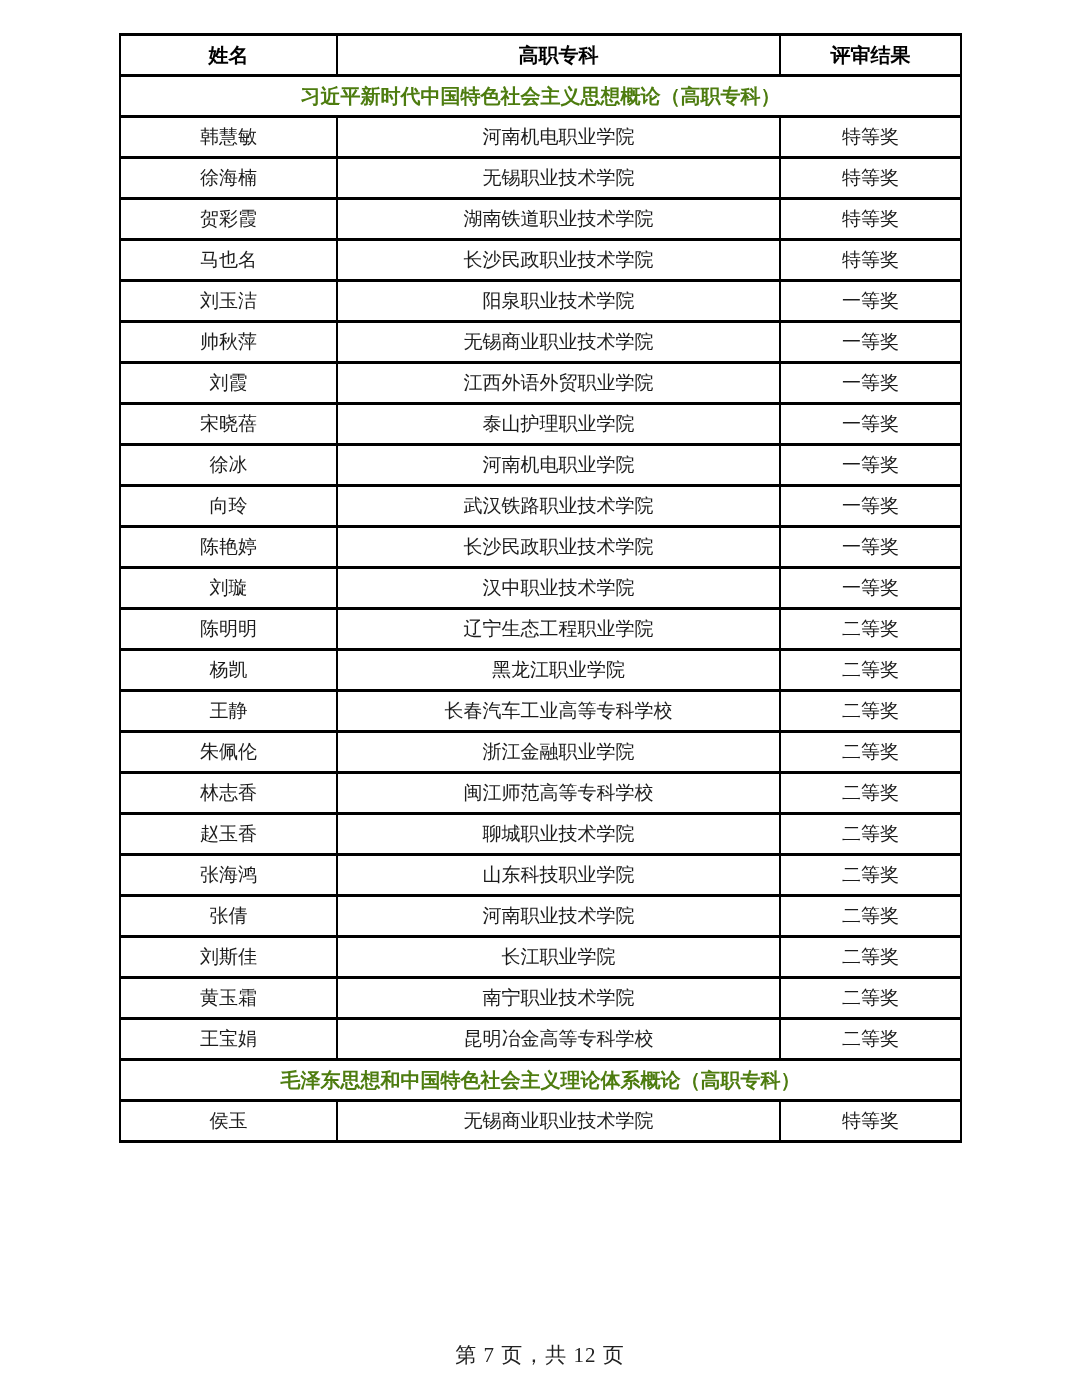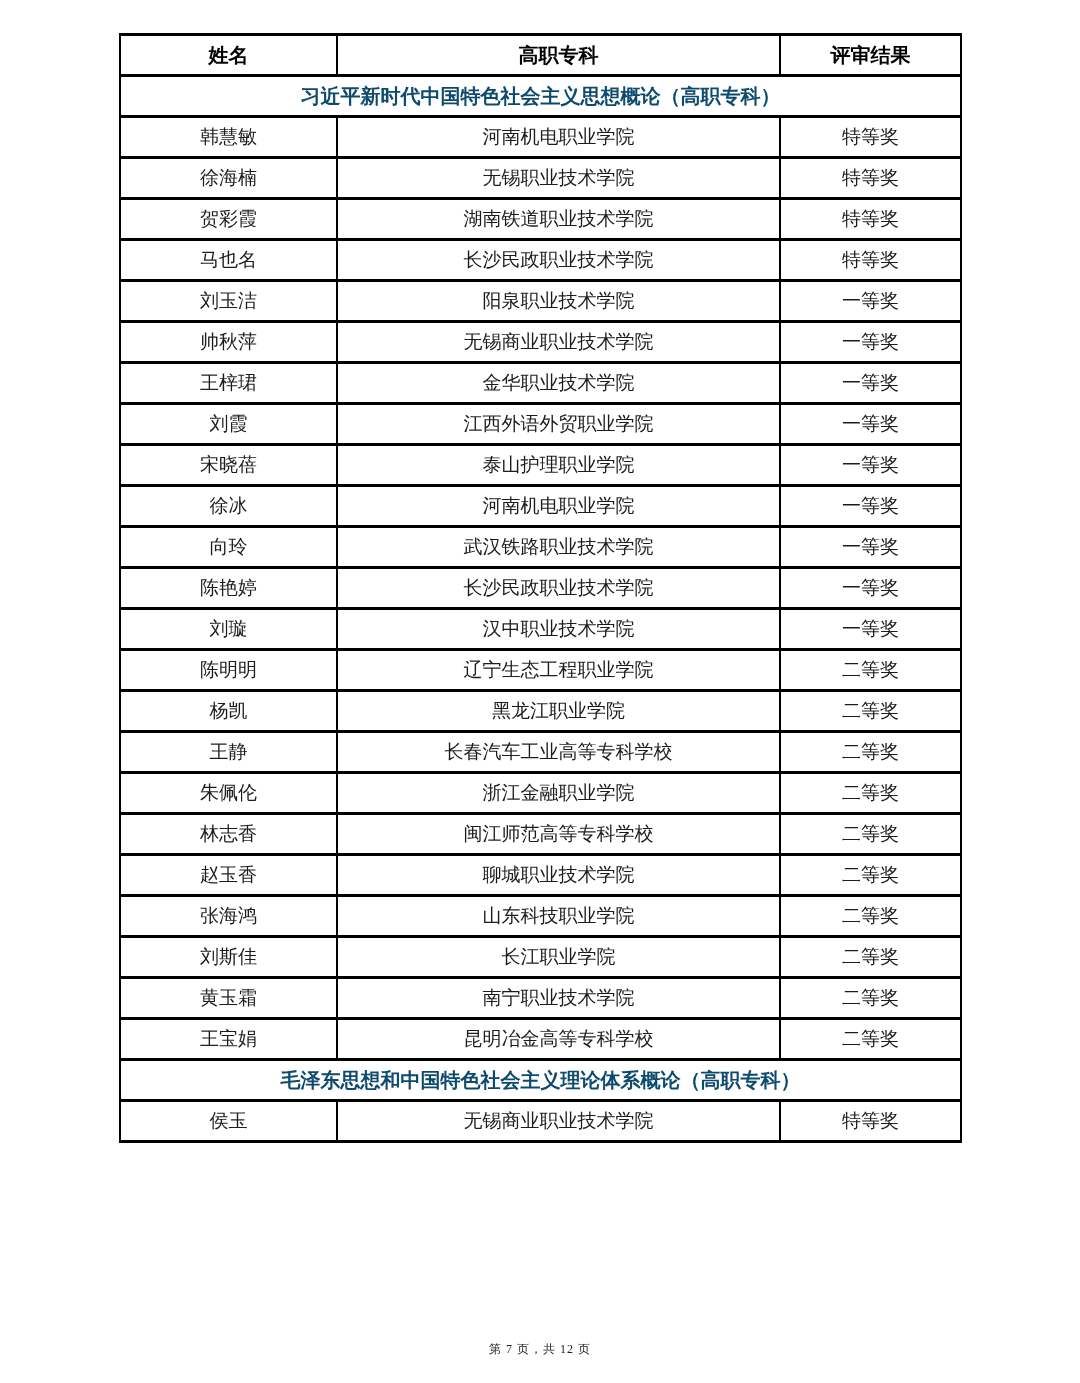--- a/index.html
+++ b/index.html
@@ -34,33 +34,33 @@
   table.awards th {
     font-family: "Liberation Sans", "DejaVu Sans", sans-serif;
     font-weight: bold;
     font-size: 20px;
     color: #000;
   }
   td.section-cell {
     font-family: "Liberation Sans", "DejaVu Sans", sans-serif;
     font-weight: bold;
     font-size: 20px;
-    color: #0c4a6e;
+    color: #4d7c0f;
   }
   td.data-cell {
     font-size: 19px;
     color: #1c1c1c;
     font-weight: normal;
   }
   .footer {
     position: absolute;
     left: 0; top: 1341px;
     width: 100%;
     text-align: center;
-    font-size: 12px;
+    font-size: 21px;
     color: #222;
     letter-spacing: 1px;
   }
 </style>
 </head>
 <body>
 
 <div class="page">
 
   <table class="awards">
@@ -104,25 +104,20 @@
           <td class="data-cell">刘玉洁</td>
           <td class="data-cell">阳泉职业技术学院</td>
           <td class="data-cell">一等奖</td>
         </tr>
         <tr>
           <td class="data-cell">帅秋萍</td>
           <td class="data-cell">无锡商业职业技术学院</td>
           <td class="data-cell">一等奖</td>
         </tr>
         <tr>
-          <td class="data-cell">王梓珺</td>
-          <td class="data-cell">金华职业技术学院</td>
-          <td class="data-cell">一等奖</td>
-        </tr>
-        <tr>
           <td class="data-cell">刘霞</td>
           <td class="data-cell">江西外语外贸职业学院</td>
           <td class="data-cell">一等奖</td>
         </tr>
         <tr>
           <td class="data-cell">宋晓蓓</td>
           <td class="data-cell">泰山护理职业学院</td>
           <td class="data-cell">一等奖</td>
         </tr>
         <tr>
@@ -174,20 +169,25 @@
           <td class="data-cell">赵玉香</td>
           <td class="data-cell">聊城职业技术学院</td>
           <td class="data-cell">二等奖</td>
         </tr>
         <tr>
           <td class="data-cell">张海鸿</td>
           <td class="data-cell">山东科技职业学院</td>
           <td class="data-cell">二等奖</td>
         </tr>
         <tr>
+          <td class="data-cell">张倩</td>
+          <td class="data-cell">河南职业技术学院</td>
+          <td class="data-cell">二等奖</td>
+        </tr>
+        <tr>
           <td class="data-cell">刘斯佳</td>
           <td class="data-cell">长江职业学院</td>
           <td class="data-cell">二等奖</td>
         </tr>
         <tr>
           <td class="data-cell">黄玉霜</td>
           <td class="data-cell">南宁职业技术学院</td>
           <td class="data-cell">二等奖</td>
         </tr>
         <tr>

